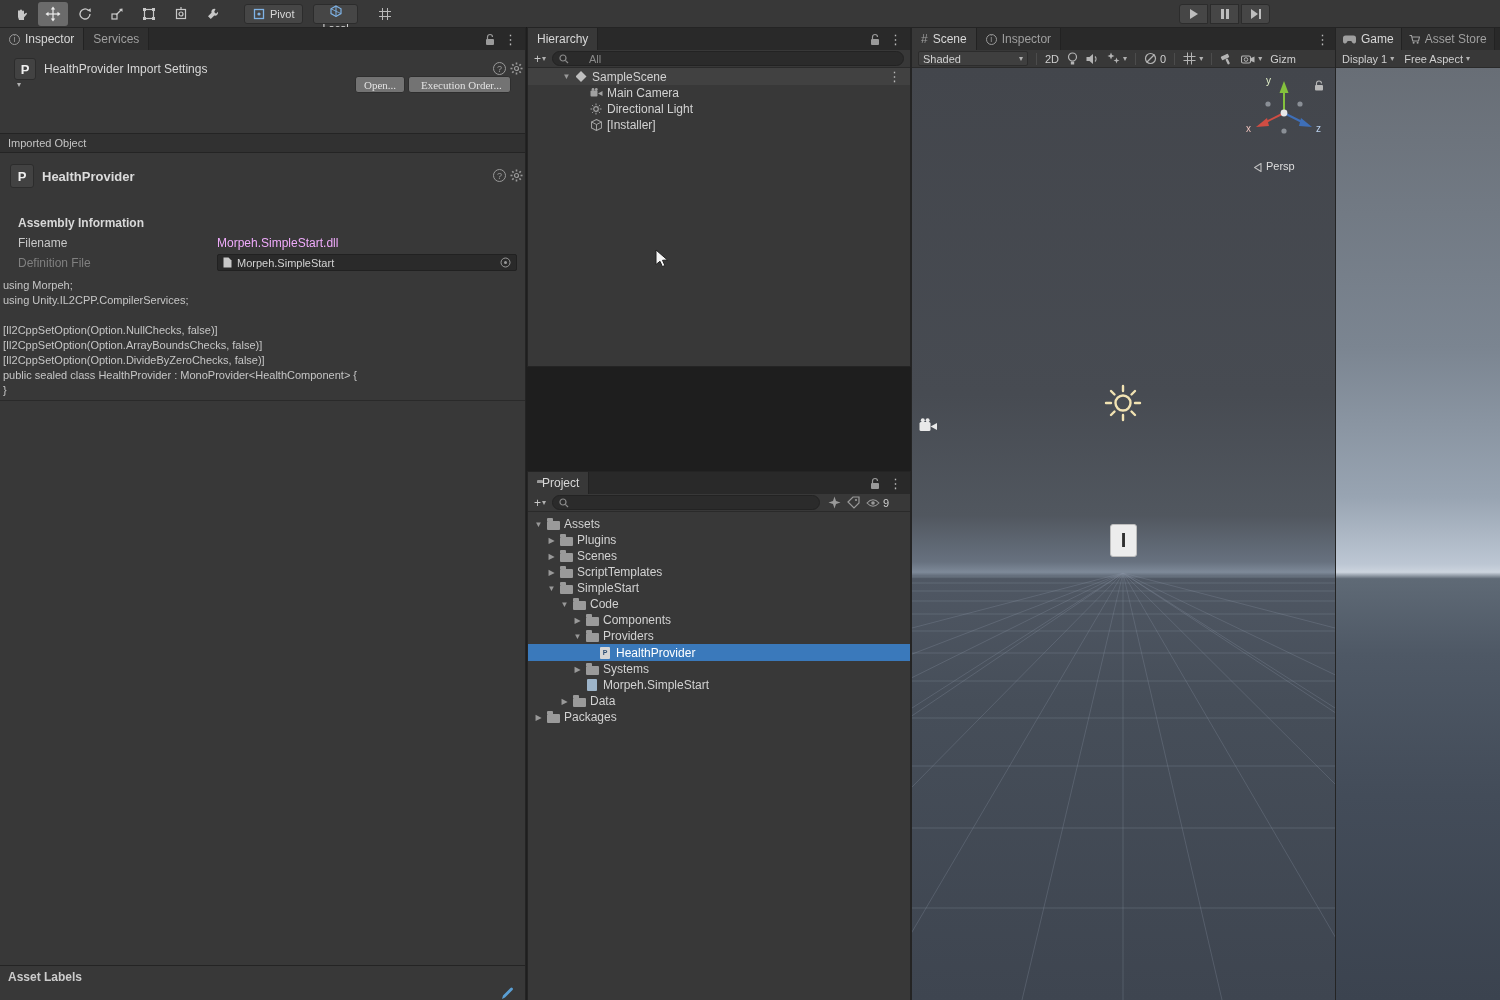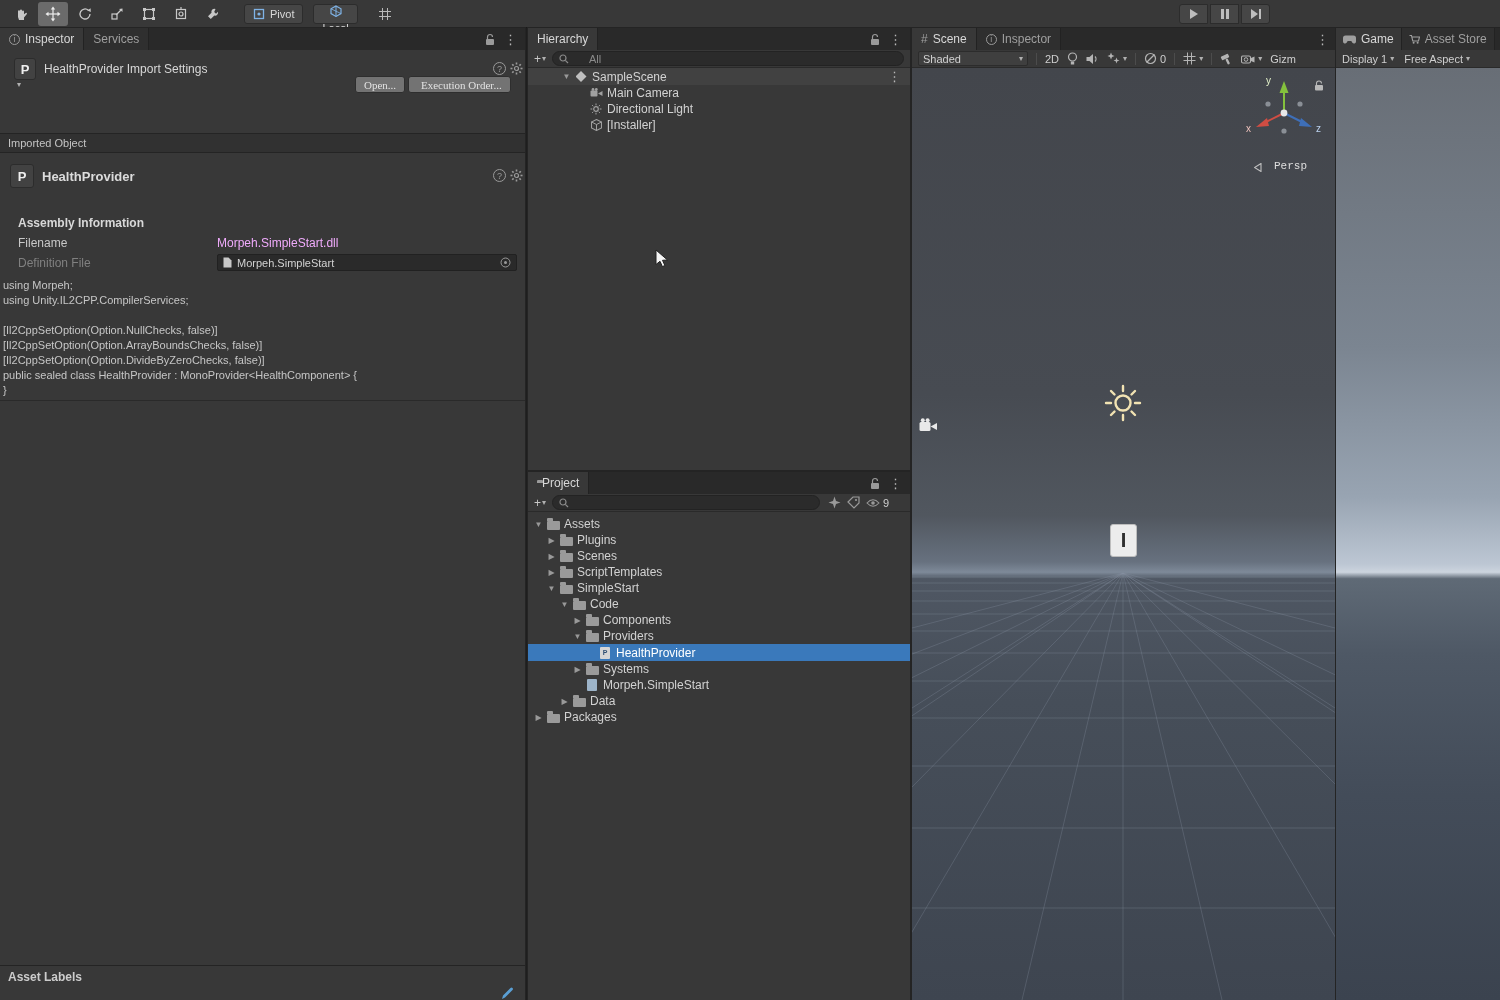--- a/index.html
+++ b/index.html
@@ -281,21 +281,21 @@
 
   <div style="position:absolute;left:0;top:937px;width:525px;border-top:1px solid #242424;"></div>
   <div style="position:absolute;left:8px;top:942px;font-weight:bold;font-size:12px;color:#cccccc;">Asset Labels</div>
   <span style="position:absolute;left:500px;top:958px;">
     <svg width="15" height="15">
         <path d="M2 13 L3 9.5 10.5 2a1.4 1.4 0 0 1 2 2L5 11.5z" fill="#5a9fd4"></path>
       </svg>
   </span>
 </div>
 
-<div class="panel" id="hierarchy-panel" style="left:528px;top:28px;width:382px;height:442px;">
+<div class="panel" id="hierarchy-panel" style="left:528px;top:28px;width:382px;height:338px;">
   <div class="tabbar">
     <div class="tab active">
       <span>Hierarchy</span>
     </div>
     <div class="tbar-right" style="right:8px;">
       <span>
         <svg width="10" height="13">
             <path d="M2.5 6V4a2.5 2.5 0 0 1 5 0" fill="none" stroke="#9a9a9a" stroke-width="1.2"></path>
             <rect x="1" y="6" width="8" height="6" rx="1" fill="#9a9a9a"></rect>
           </svg>
@@ -673,21 +673,21 @@
         <text class="axis-label" x="7" y="64" fill="#eec2bc">x</text>
         <text class="axis-label" x="77" y="64" fill="#bcd2ee">z</text>
       </svg>
     </span>
     <span style="position:absolute;left:402px;top:12px;">
       <svg width="10" height="12">
           <path d="M2.5 5V3.5a2.5 2.5 0 0 1 5 0" fill="none" stroke="#b8b8b8" stroke-width="1.1"></path>
           <rect x="1" y="5" width="8" height="5.5" rx="1" fill="#b8b8b8"></rect>
         </svg>
     </span>
-    <div style="position:absolute;left:342px;top:92px;display:flex;align-items:flex-end;gap:12px;color:#dedede;font-size:11px;font-family:Liberation Mono, monospace;">
+    <div style="position:absolute;left:342px;top:92px;display:flex;align-items:flex-end;gap:4px;color:#dedede;font-size:11px;">
       <span>
         <svg width="8" height="9">
             <polygon points="7,0.5 0.5,4.5 7,8.5" fill="none" stroke="#c0c0c0" stroke-width="1.1"></polygon>
           </svg>
       </span>
       <span>Persp</span>
     </div>
   </div>
 </div>
 

